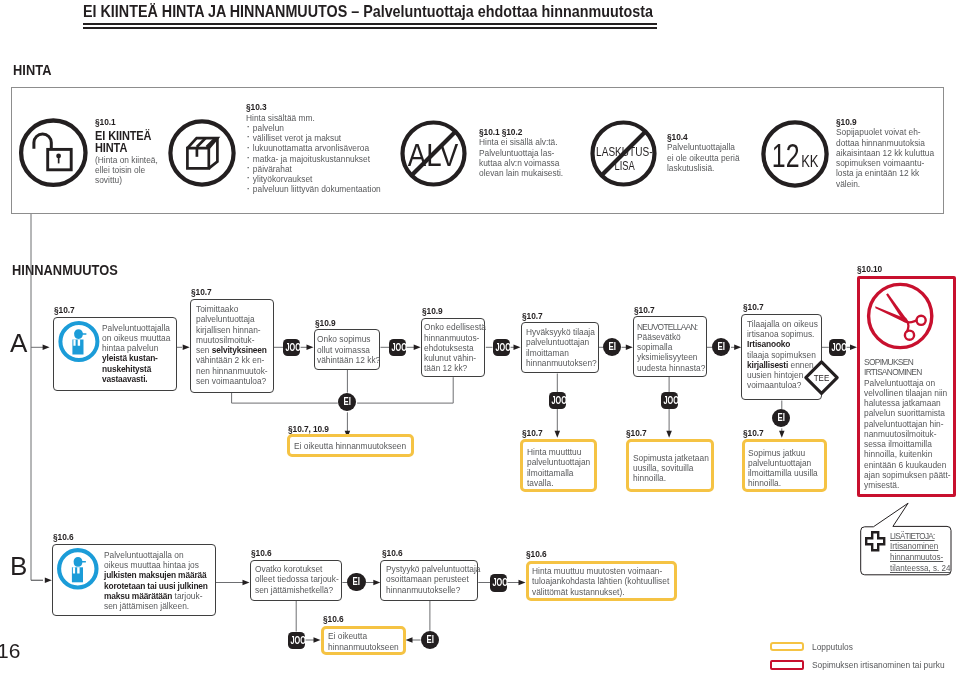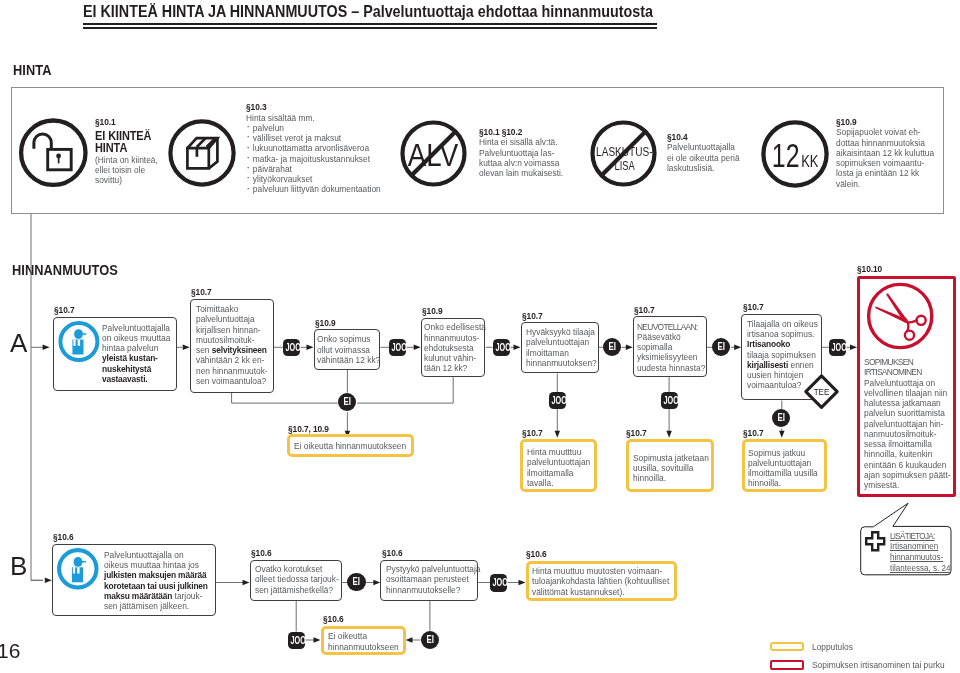--- a/index.html
+++ b/index.html
@@ -339,21 +339,21 @@
 <div class="abs joo" style="left:548.8px;top:391.8px;">
     <span>JOO</span>
   </div>
 <div class="abs joo" style="left:660.6px;top:391.8px;">
     <span>JOO</span>
   </div>
 <div class="abs ei" style="left:772.1px;top:408.8px;">
     <span>EI</span>
   </div>
 
-<div class="abs" style="left:803.5px;top:374px;">
+<div class="abs" style="left:803.5px;top:360px;">
   <svg width="36" height="36" viewBox="0 0 36 36">
     <path d="M17.5 1.8 L33.2 17.6 L17.5 33.4 L1.8 17.6 Z" fill="#fff" stroke="#231f20" stroke-width="3.1" stroke-linejoin="round"></path>
     <text x="17.5" y="21.1" text-anchor="middle" font-family="Liberation Sans, sans-serif" font-size="9.8" textLength="15.6" lengthAdjust="spacingAndGlyphs" fill="#231f20">TEE</text>
   </svg>
 </div>
 
 <div class="abs ybox" style="left:287px;top:434.3px;width:126.9px;height:22.6px;"></div>
 <div class="abs tb" style="left:288px;top:424.2px;">
   <div class="l s">§10.7, 10.9</div>
 </div>

